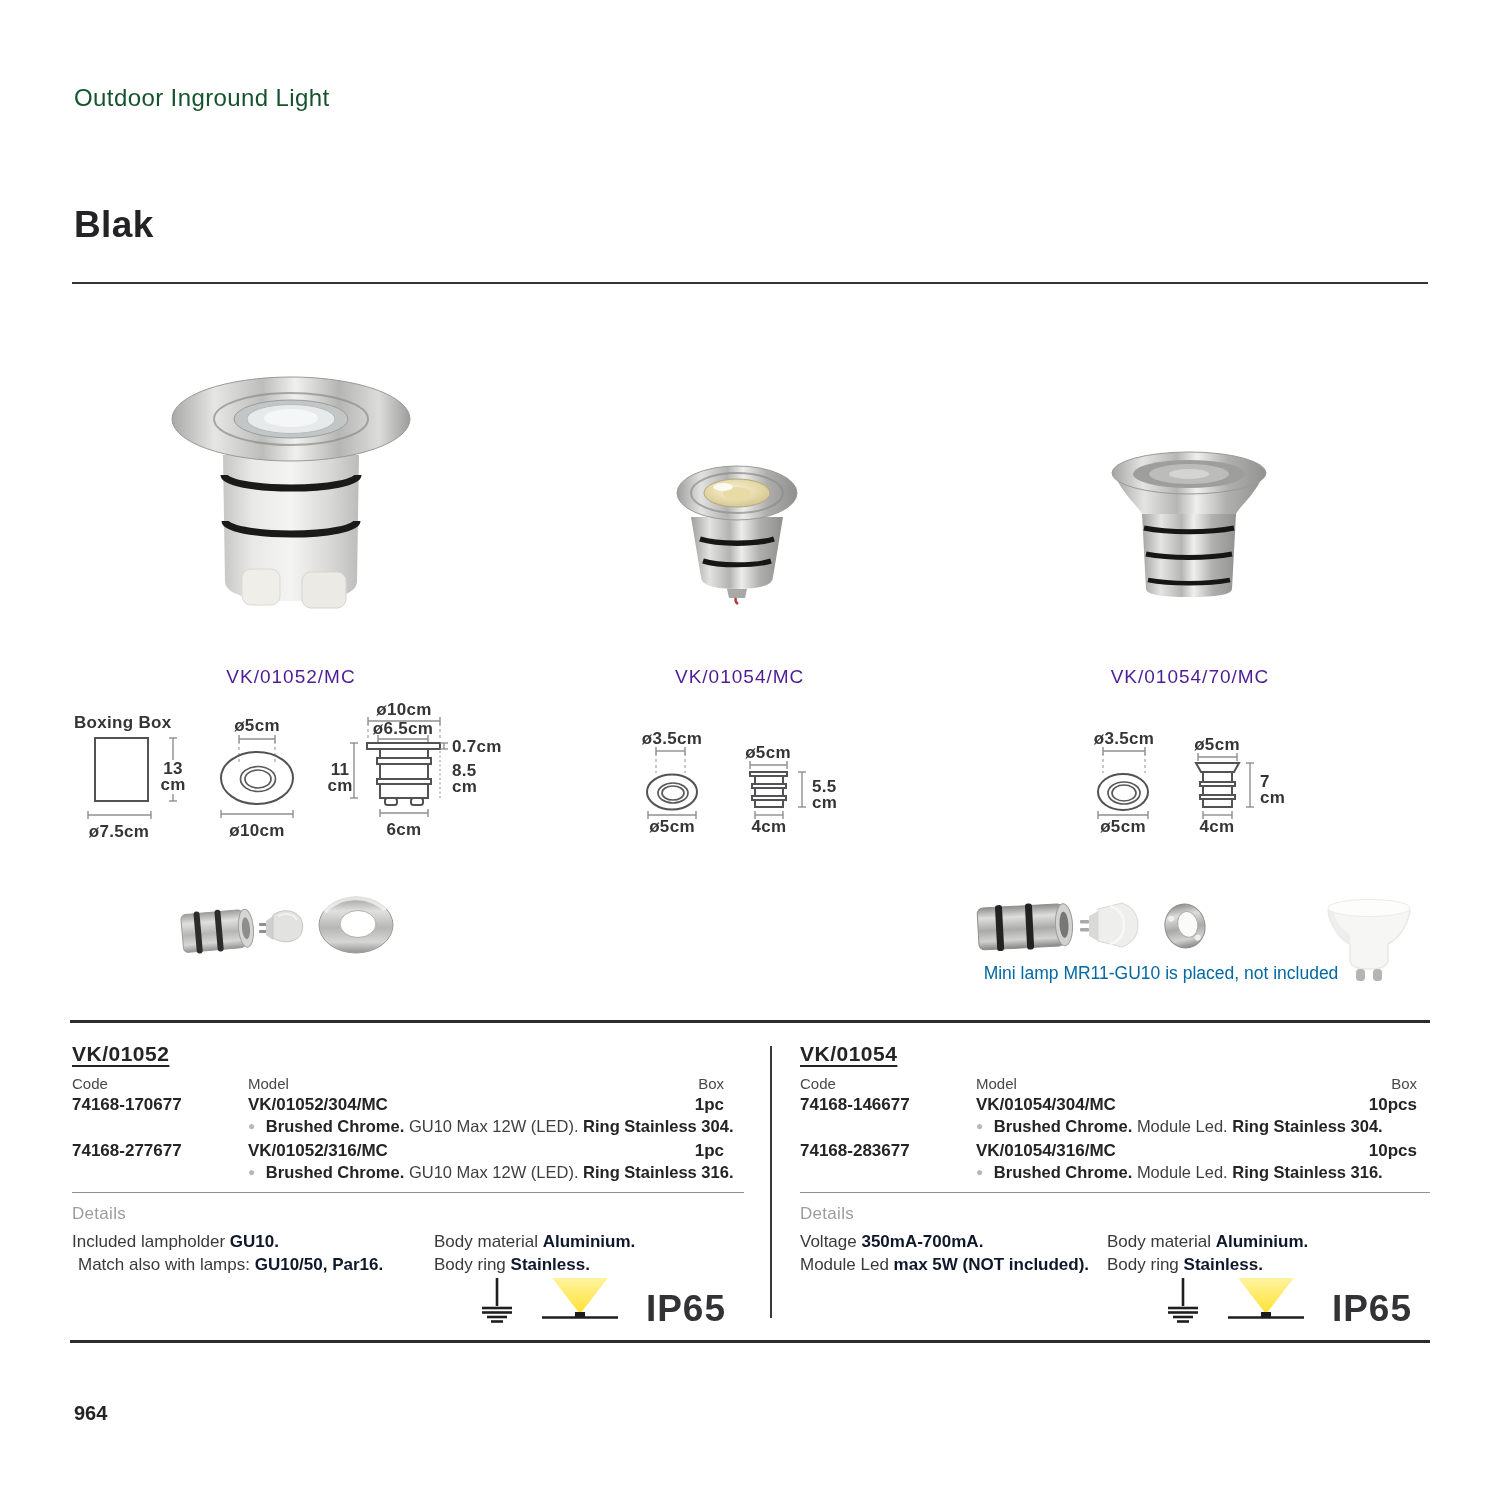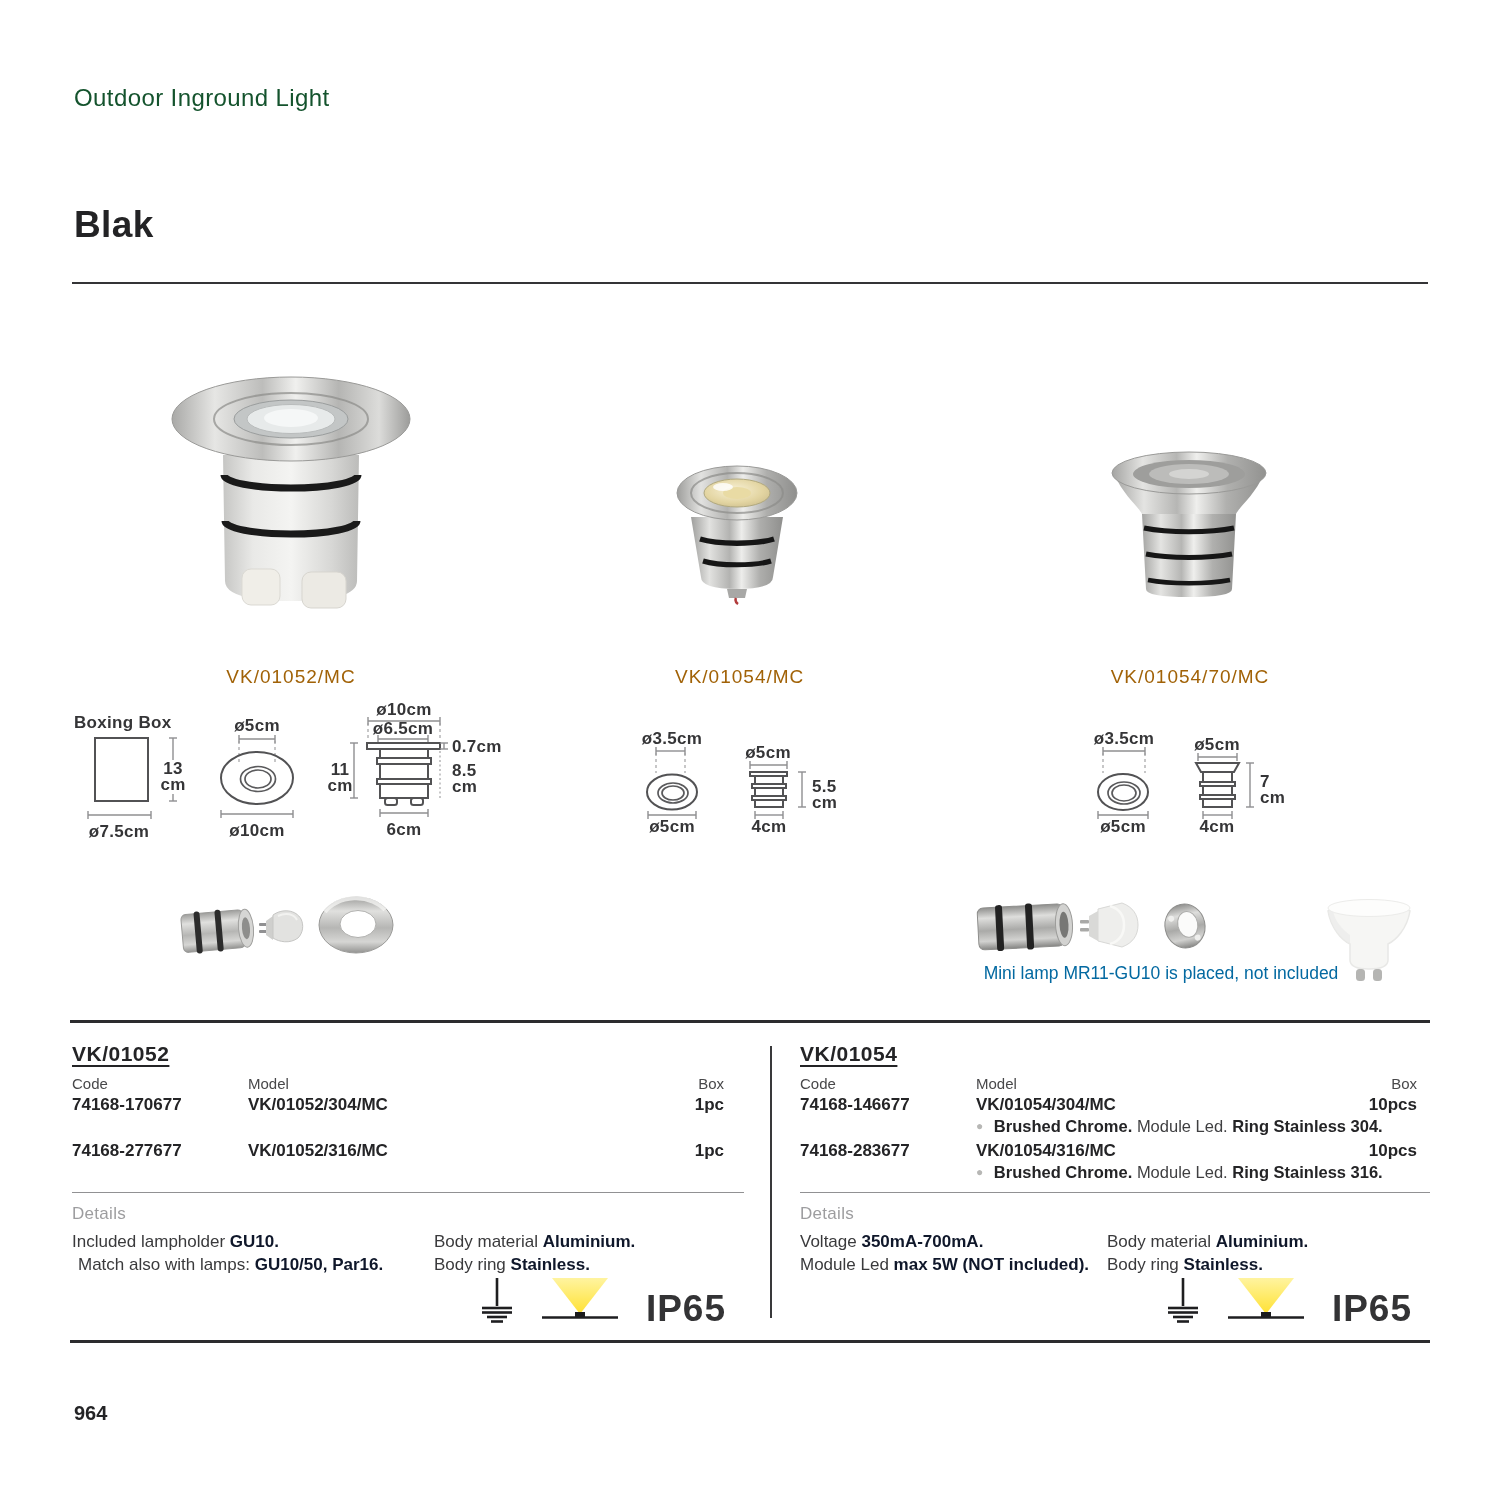--- a/index.html
+++ b/index.html
@@ -6,21 +6,21 @@
   body{
     width:1500px;height:1500px;position:relative;background:#ffffff;
     font-family:"Liberation Sans",sans-serif;color:#2e2e30;overflow:hidden;
   }
   .abs{position:absolute;}
   
   .category{left:74px;top:84px;font-size:24px;color:#14532d;letter-spacing:.4px;text-align:right;}
   .page-title{left:74px;top:204px;font-size:37px;font-weight:bold;color:#232325;letter-spacing:.4px;}
   .title-rule{left:72px;top:282px;width:1356px;height:0;border-top:2px solid #343436;}
   
-  .plabel{position:absolute;font-size:19px;letter-spacing:1px;color:#a16207;text-align:center;font-weight:500;}
+  .plabel{position:absolute;font-size:19px;letter-spacing:1px;color:#4c1d95;text-align:center;font-weight:500;}
   
   text{font-family:"Liberation Sans",sans-serif;}
   .dim{font-size:17px;font-weight:bold;fill:#353537;letter-spacing:.3px;}
   .draw{fill:#ffffff;stroke:#525254;stroke-width:2;}
   .drawt{fill:none;stroke:#525254;stroke-width:2;}
   .drawi{fill:none;stroke:#5a5a5c;stroke-width:1.7;}
   .meas{stroke:#8f8f91;stroke-width:1.4;fill:none;}
   .dash{stroke:#a2a2a4;stroke-width:1.2;stroke-dasharray:3 3;fill:none;}
   .dots{stroke:#a2a2a4;stroke-width:1.2;stroke-dasharray:2 2.5;fill:none;}
   
@@ -359,24 +359,36 @@
   <div class="l1 hdr">
     <span class="code-c">Code</span>
     <span class="model-c">Model</span>
     <span class="box-c">Box</span>
   </div>
   <div class="l1 r row1">
     <span class="code-c">74168-170677</span>
     <span class="model-c">VK/01052/304/MC</span>
     <span class="box-c">1pc</span>
   </div>
+  <div class="descl desc1">
+    <span class="bullet">●</span>
+    <b>Brushed Chrome.</b>
+    <span>GU10 Max 12W (LED).</span>
+    <b>Ring Stainless 304.</b>
+  </div>
   <div class="l1 r row2">
     <span class="code-c">74168-277677</span>
     <span class="model-c">VK/01052/316/MC</span>
     <span class="box-c">1pc</span>
+  </div>
+  <div class="descl desc2">
+    <span class="bullet">●</span>
+    <b>Brushed Chrome.</b>
+    <span>GU10 Max 12W (LED).</span>
+    <b>Ring Stainless 316.</b>
   </div>
   <div class="thinrule"></div>
   <div class="det-t">Details</div>
   <div class="dline dl1" style="left:0"><span>Included lampholder </span><b>GU10.</b></div>
   <div class="dline dl2" style="left:6px"><span>Match also with lamps: </span><b>GU10/50, Par16.</b></div>
   <div class="dline dl1 dcol2"><span>Body material </span><b>Aluminium.</b></div>
   <div class="dline dl2 dcol2"><span>Body ring </span><b>Stainless.</b></div>
   <div class="icons">
     <svg width="34" height="48" viewBox="0 0 34 48">
       <line x1="17" y1="2" x2="17" y2="30" stroke="#1e1e20" stroke-width="2.6"></line>

